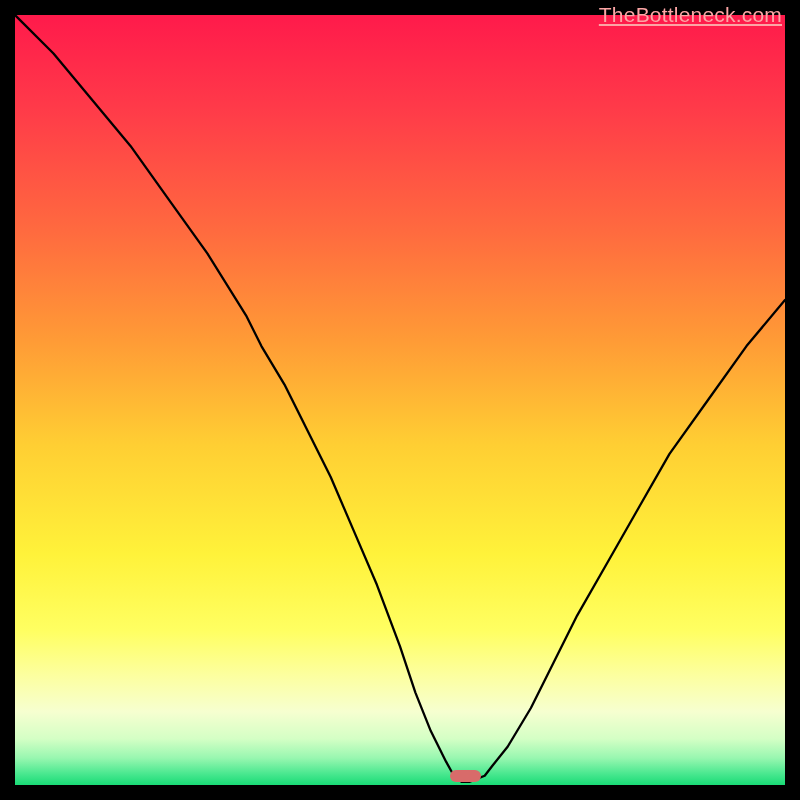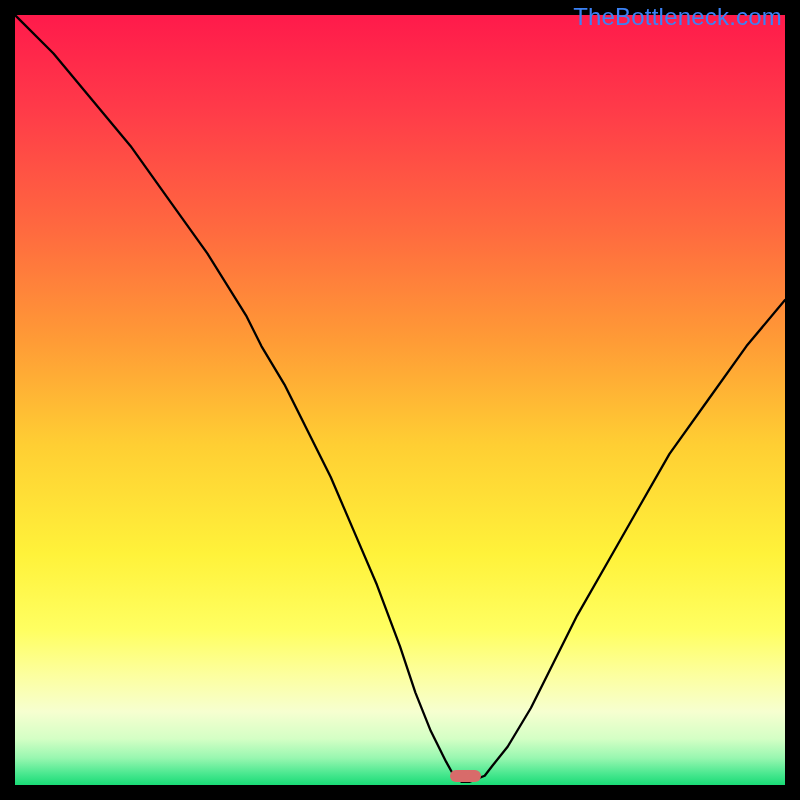--- a/index.html
+++ b/index.html
@@ -40,25 +40,26 @@
     height: 100%;
   }
   .marker {
     position: absolute;
     border-radius: 8px;
   }
   .watermark {
     position: absolute;
     top: 3px;
     right: 18px;
-    color: #3b82f6;
-    font-size: 24px;
+    color: #fca5a5;
+    font-size: 21px;
     font-weight: 500;
     letter-spacing: 0.2px;
     user-select: none;
+    text-decoration: underline;
   }
 </style>
 </head>
 <body>
 
 <div class="frame">
 
   <div class="plot-area">
 
     <svg class="gradient-bg" viewBox="0 0 100 100" preserveAspectRatio="none">

